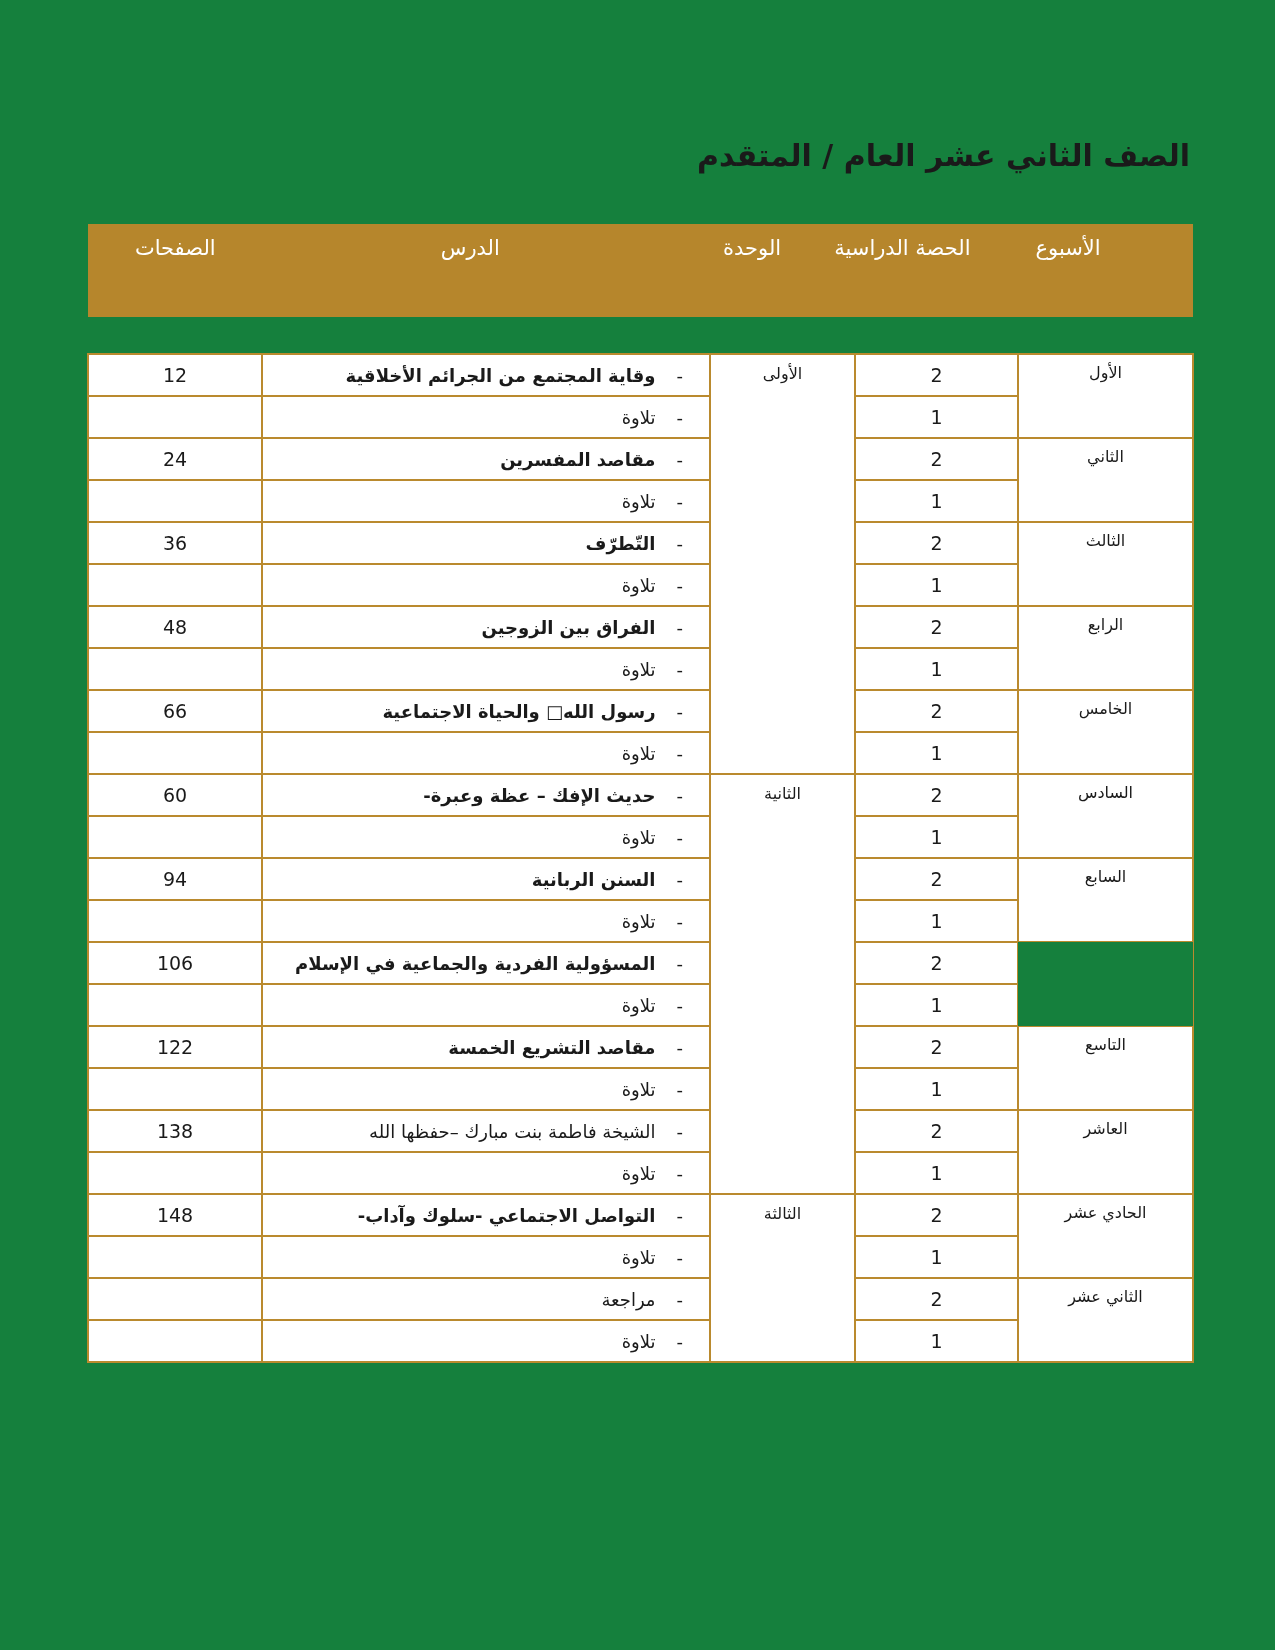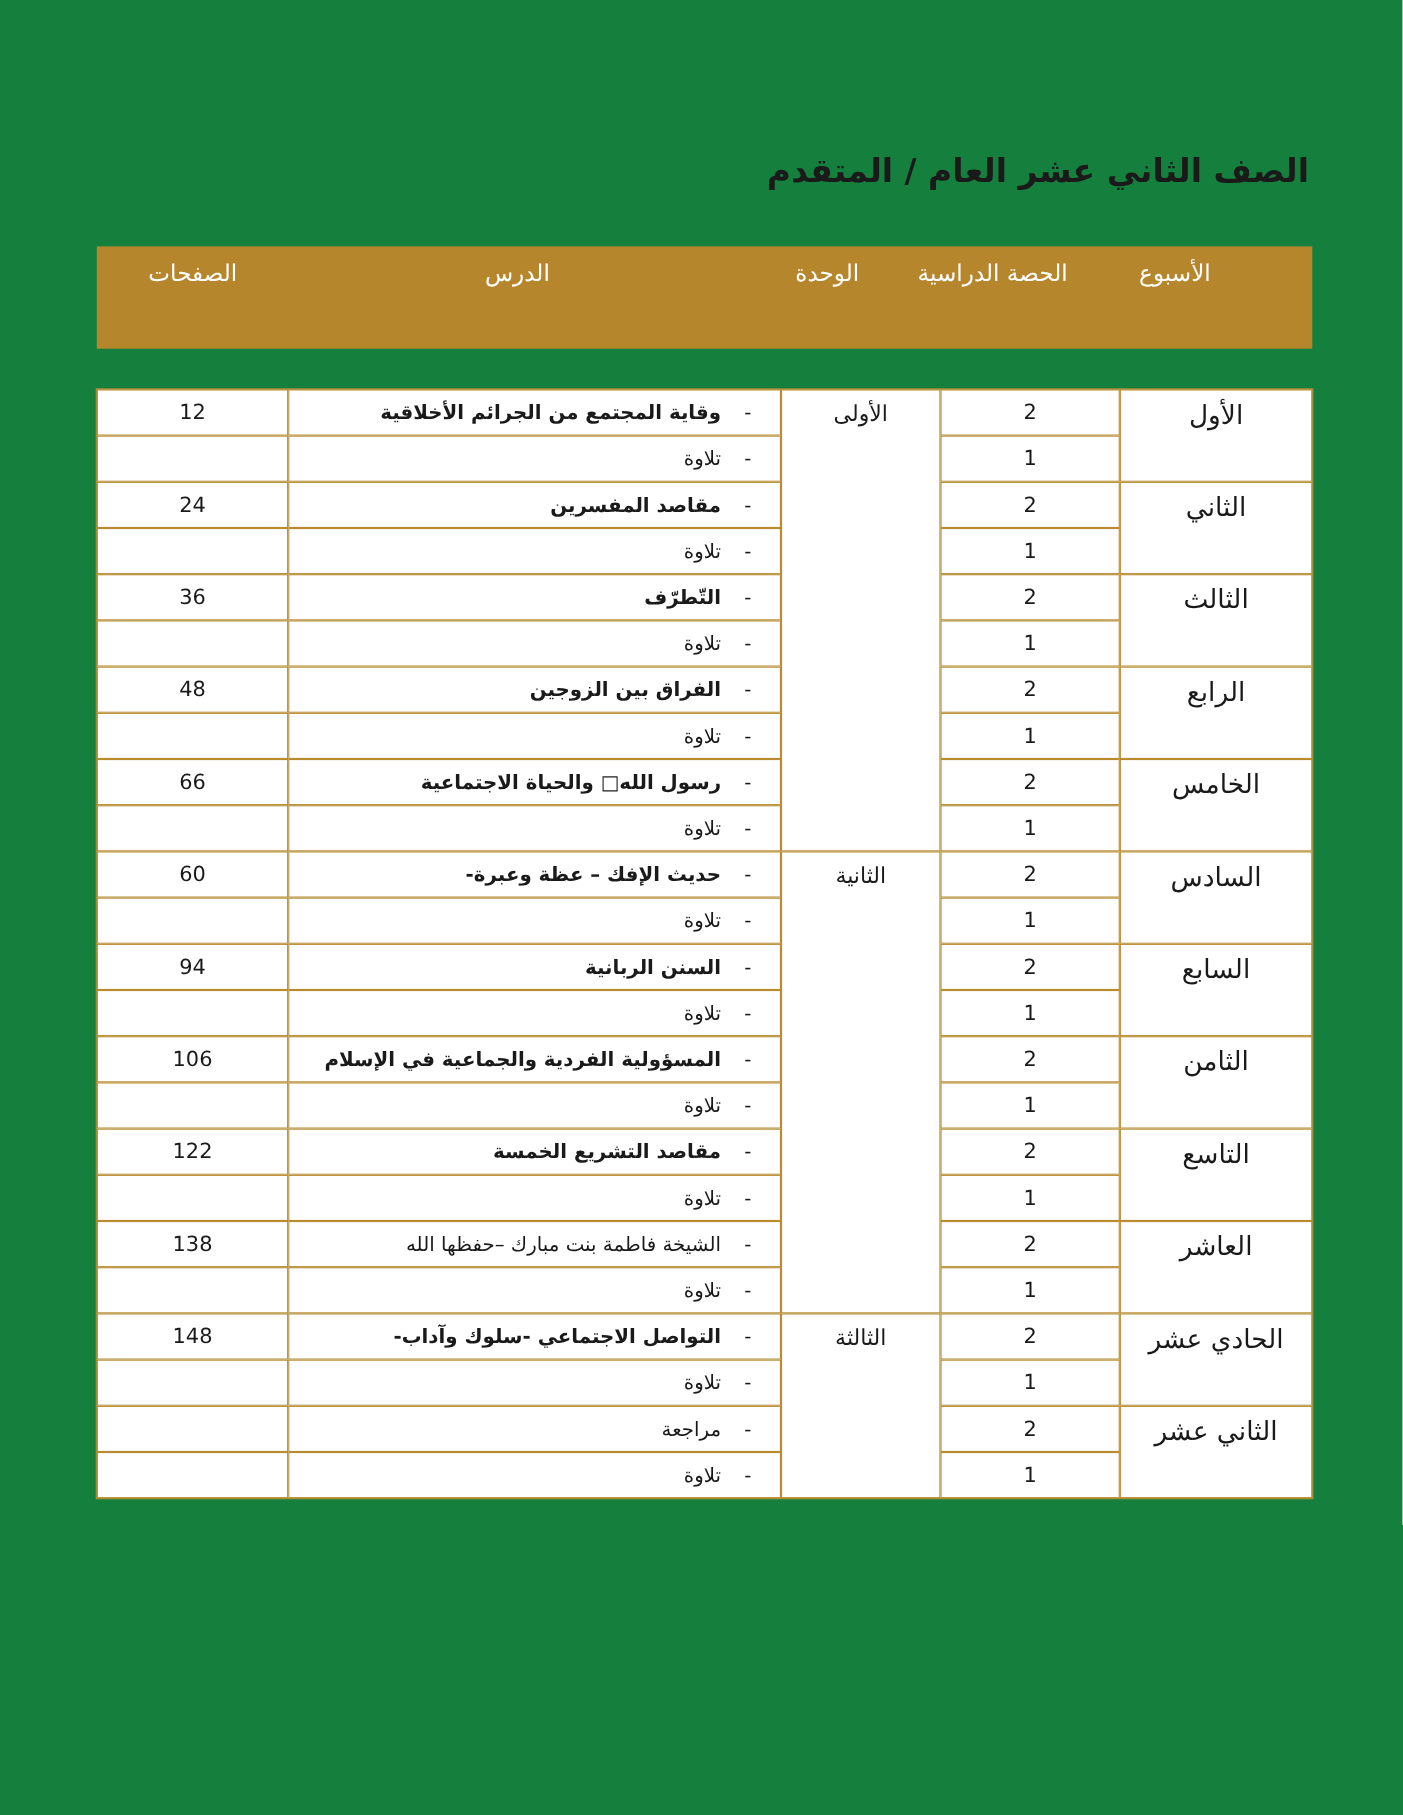--- a/index.html
+++ b/index.html
@@ -59,32 +59,32 @@
   .cell{
     border:1px solid var(--border);
     background:#ffffff;
     display:flex;
     overflow:hidden;
   }
   .week-cell{
     justify-content:center;
     align-items:flex-start;
     padding-top:8px;
-    font-size:24px;
+    font-size:16px;
   }
   .period-cell{
     justify-content:center;
     align-items:center;
     font-size:19px;
   }
   .unit-cell{
     justify-content:center;
     align-items:flex-start;
     padding-top:9px;
-    font-size:20px;
+    font-size:16px;
   }
   .lesson-cell{
     align-items:center;
     padding-right:26px;
     column-gap:21px;
     font-size:18px;
   }
   .lesson-cell .lesson-text{white-space:nowrap;}
   .lesson-cell.bold .lesson-text{font-weight:700;}
   .pages-cell{
@@ -272,23 +272,20 @@
       <div class="cell period-cell" style="grid-area: 14 / 2;">
         <span>1</span>
       </div>
       <div class="cell lesson-cell" style="grid-area: 14 / 4;">
         <span class="lesson-dash">-</span>
         <span class="lesson-text">تلاوة</span>
       </div>
       <div class="cell pages-cell" style="grid-area: 14 / 5;">
         <span></span>
       </div>
-      <div class="cell week-cell" style="grid-area: 15 / 1 / span 2;">
-        <span>الثامن</span>
-      </div>
       <div class="cell period-cell" style="grid-area: 15 / 2;">
         <span>2</span>
       </div>
       <div class="cell lesson-cell bold" style="grid-area: 15 / 4;">
         <span class="lesson-dash">-</span>
         <span class="lesson-text">المسؤولية الفردية  والجماعية في الإسلام</span>
       </div>
       <div class="cell pages-cell" style="grid-area: 15 / 5;">
         <span>106</span>
       </div>

